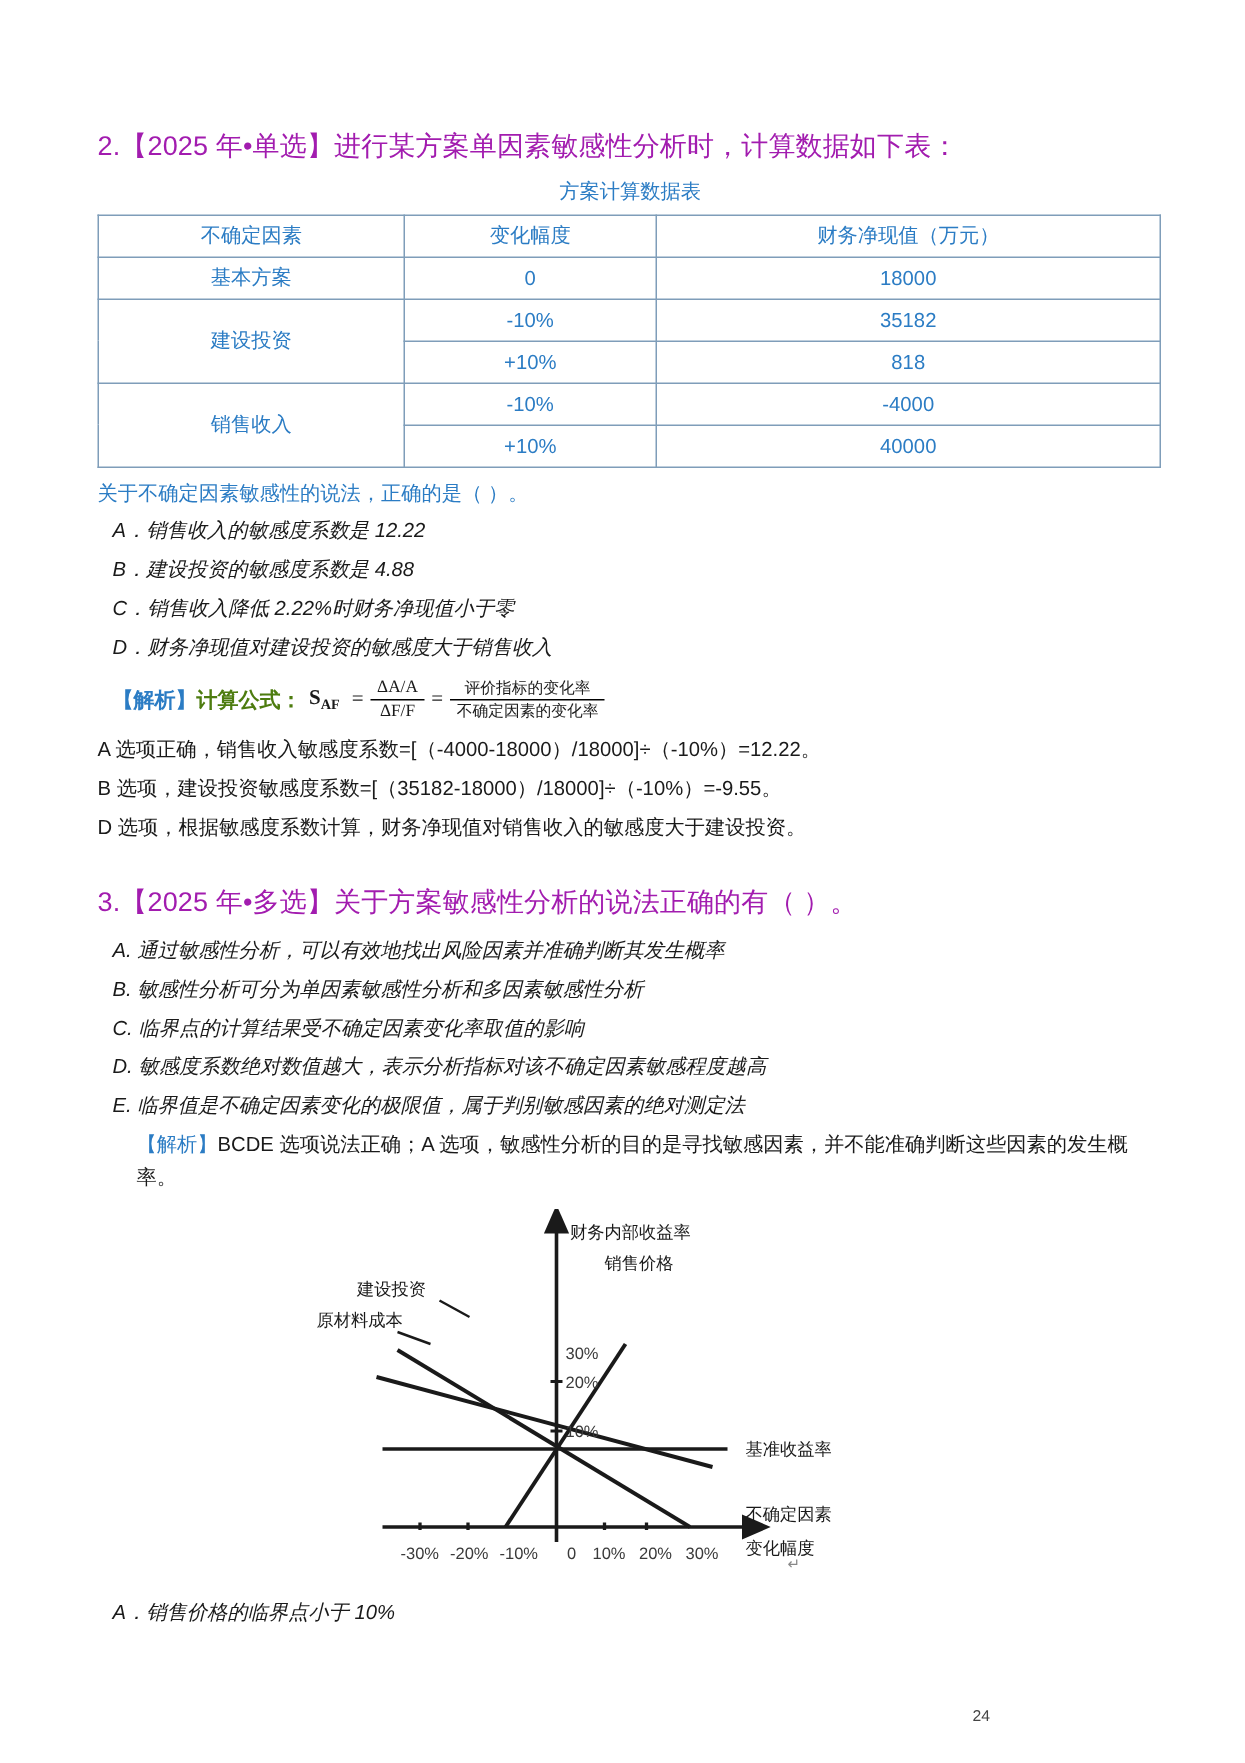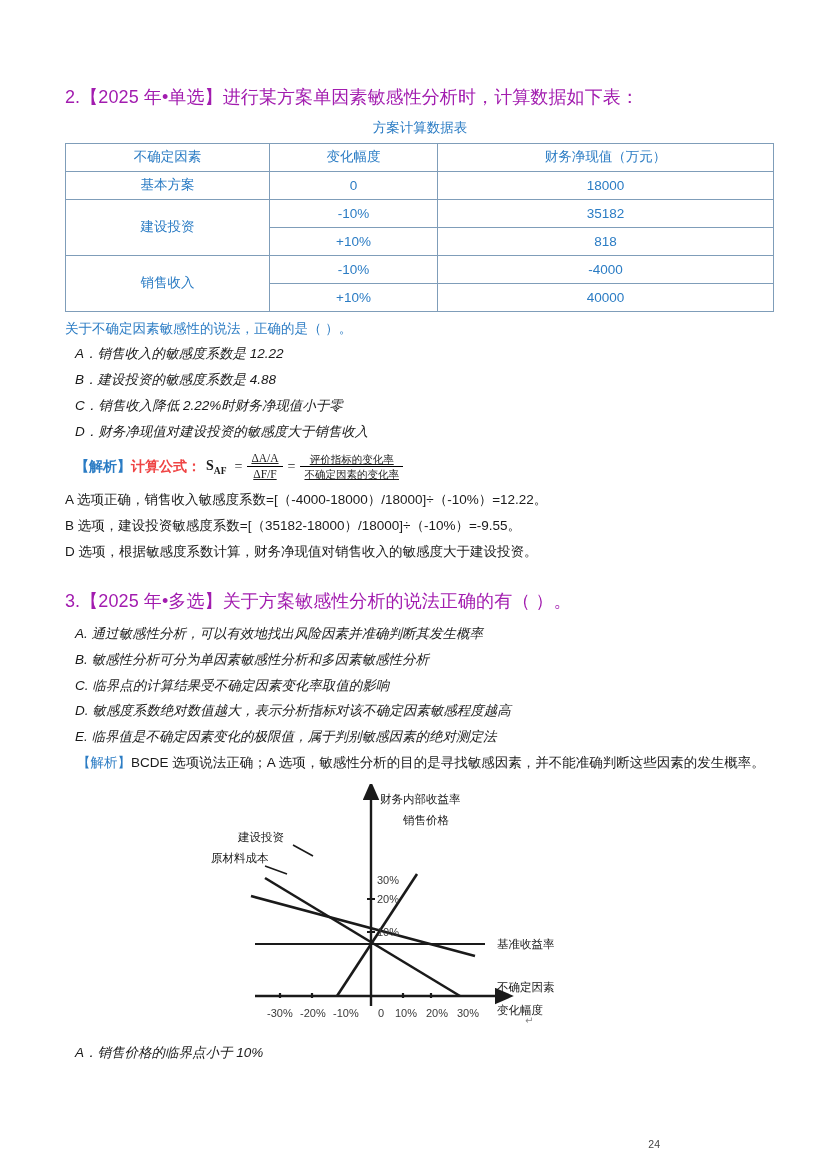--- a/index.html
+++ b/index.html
@@ -76,37 +76,37 @@
     line-height: 1.62;
     margin: 0 0 4px 10px;
     font-style: italic;
   }
   .para {
     color: #1a1a1a;
     font-size: 13.5px;
     line-height: 1.62;
     margin: 0 0 4px 0;
   }
-  .para-indent { margin-left: 12px; }
+  .para-indent { margin-left: 26px; }
 
   
   .formula-line {
     display: flex;
     align-items: center;
     margin: 9px 0 8px 10px;
     font-size: 14px;
   }
   .formula-line .tag {
     color: #2b7cc4;
     font-weight: bold;
     font-size: 14px;
   }
   .formula-line .lead {
     font-weight: bold;
-    color: #ef4444;
+    color: #4d7c0f;
     font-size: 14px;
     margin-right: 5px;
   }
   .fm {
     font-family: "Liberation Serif", "DejaVu Serif", serif;
     display: flex;
     align-items: center;
     font-size: 14px;
   }
   .fm .sym {
@@ -115,21 +115,20 @@
     margin-right: 3px;
   }
   .fm .sym sub { font-size: 9.5px; }
   .fm .eq { margin: 0 5px; }
   .frac {
     display: inline-flex;
     flex-direction: column;
     text-align: center;
     vertical-align: middle;
     line-height: 1.15;
-    text-decoration: underline;
   }
   .frac .num {
     border-bottom: 1px solid #000;
     padding: 0 4px 1px 4px;
     font-size: 11.5px;
   }
   .frac .den {
     padding: 1px 4px 0 4px;
     font-size: 11.5px;
   }

